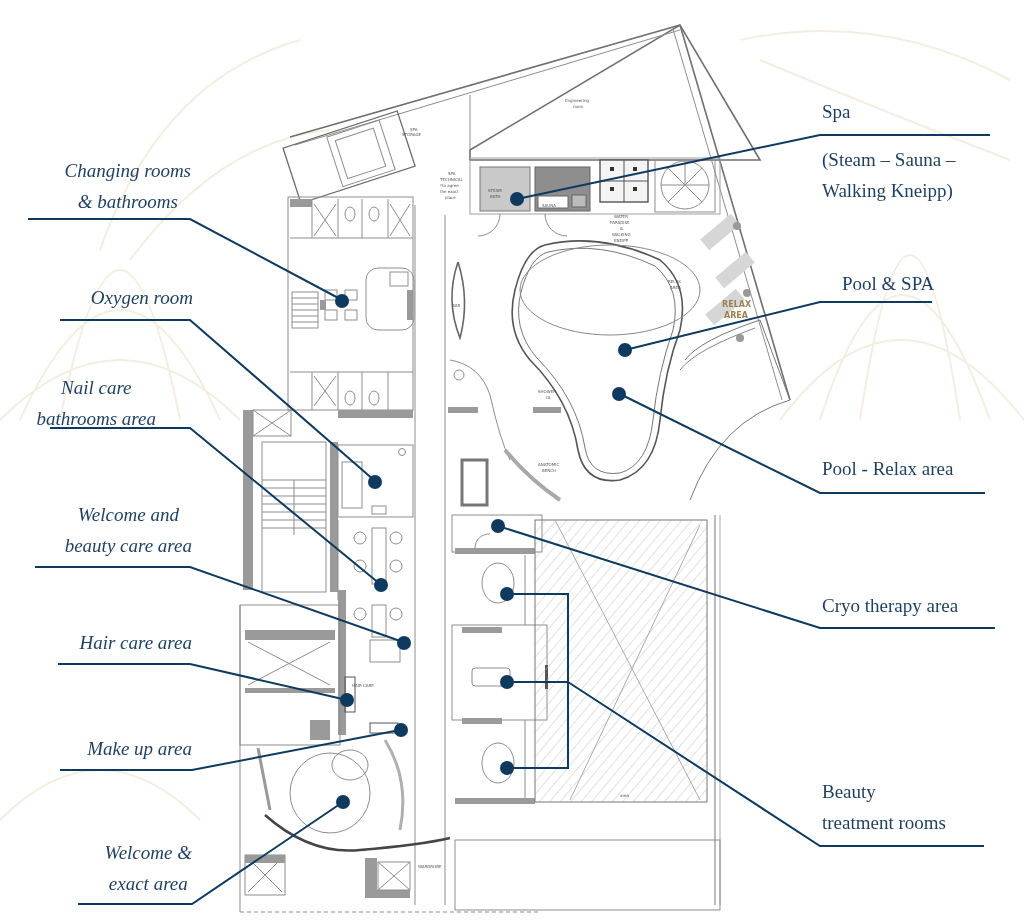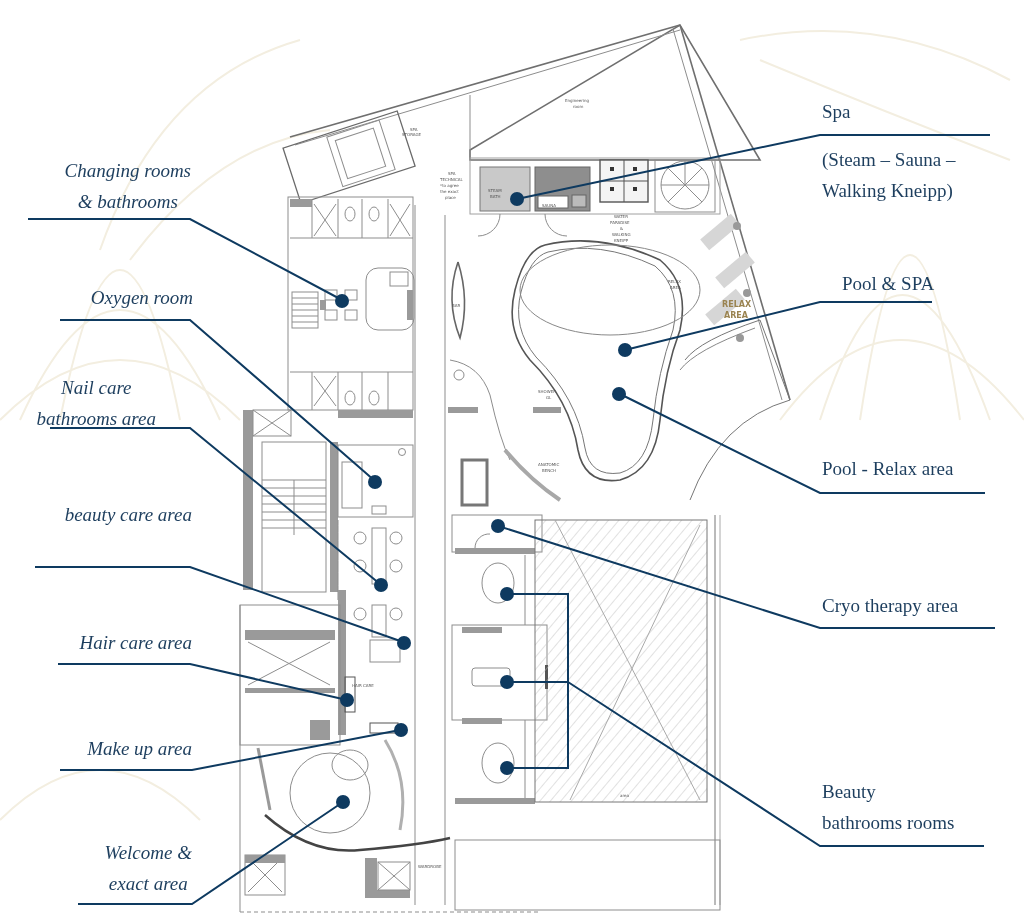--- a/index.html
+++ b/index.html
@@ -295,20 +295,21 @@
   <div>&amp; bathrooms</div>
 </div>
 <div class="label right" style="right:831px; top:282px;">
   <div>Oxygen room</div>
 </div>
 <div class="label right" style="right:868px; top:372px;">
   <div>Nail care</div>
   <div>bathrooms area</div>
 </div>
 <div class="label right" style="right:832px; top:499px;">
+  <div>Welcome and</div>
   <div>beauty care area</div>
 </div>
 <div class="label right" style="right:832px; top:627px;">
   <div>Hair care area</div>
 </div>
 <div class="label right" style="right:832px; top:733px;">
   <div>Make up area</div>
 </div>
 <div class="label right" style="right:832px; top:837px;margin-left:6px;">
   <div>Welcome &amp;</div>
@@ -326,14 +327,14 @@
   <div>Pool &amp; SPA</div>
 </div>
 <div class="label left" style="left:822px; top:453px;">
   <div>Pool - Relax area</div>
 </div>
 <div class="label left" style="left:822px; top:590px;">
   <div>Cryo therapy area</div>
 </div>
 <div class="label left" style="left:822px; top:776px;">
   <div>Beauty</div>
-  <div>bathrooms rooms</div>
+  <div>treatment rooms</div>
 </div>
 
 </body></html>

